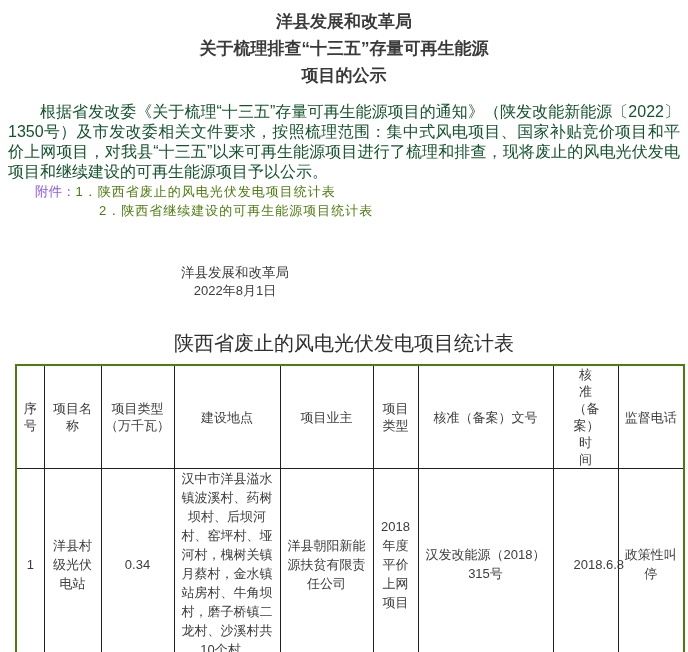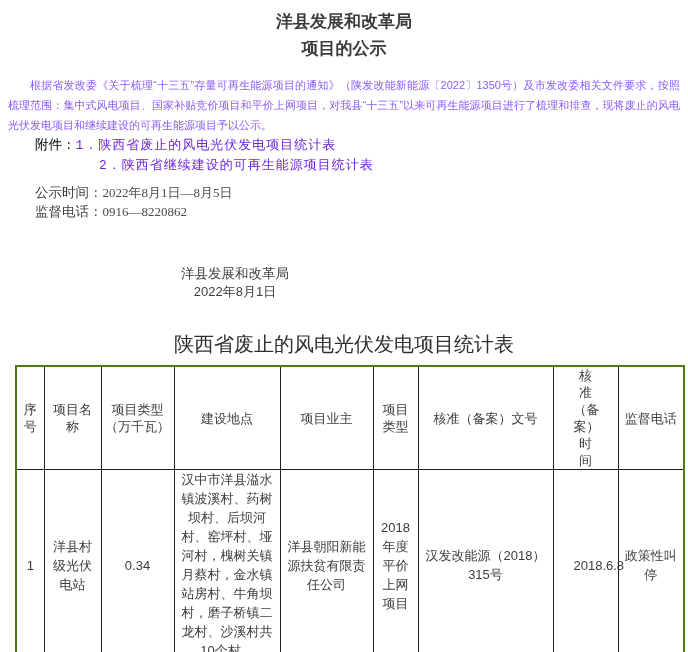--- a/index.html
+++ b/index.html
@@ -16,37 +16,37 @@
 
   .doc-title {
     text-align: center;
     font-weight: bold;
     font-size: 17px;
     line-height: 27px;
     color: #3a3a3a;
   }
 
   .para {
-    font-size: 11px;
+    font-size: 16px;
     line-height: 20px;
     text-indent: 2em;
     text-align: justify;
     margin: 13px 2px 0 2px;
-    color: #8b5cf6;
+    color: #14532d;
   }
 
   .attachments {
     margin-left: 29px;
     font-size: 13px;
     line-height: 19px;
   }
-  .att-label { color: #000000; font-size: 13.5px; }
+  .att-label { color: #8b5cf6; font-size: 13.5px; }
   .att-item {
-    font-family: Liberation Mono, monospace;
-    color: #6d28d9;
+    font-family: Liberation Sans, sans-serif;
+    color: #4d7c0f;
     letter-spacing: 1px;
   }
   .att-line2 { padding-left: 64px; }
 
   .meta {
     margin: 8px 0 0 29px;
     font-size: 13.5px;
     line-height: 19px;
   }
   .meta-label { color: #3f3f3f; }
@@ -109,42 +109,35 @@
   .projects th:nth-child(6), .projects td:nth-child(6) { padding: 0 6px; }
   .projects th:nth-child(8), .projects td:nth-child(8) { padding: 0 20px; }
 </style>
 </head>
 <body>
 
 <div class="doc">
 
   <div class="doc-title">
     <div>洋县发展和改革局</div>
+    <div>关于梳理排查“十三五”存量可再生能源</div>
     <div>项目的公示</div>
   </div>
 
   <p class="para">根据省发改委《关于梳理“十三五”存量可再生能源项目的通知》（陕发改能新能源〔2022〕1350号）及市发改委相关文件要求，按照梳理范围：集中式风电项目、国家补贴竞价项目和平价上网项目，对我县“十三五”以来可再生能源项目进行了梳理和排查，现将废止的风电光伏发电项目和继续建设的可再生能源项目予以公示。</p>
 
   <div class="attachments">
     <div class="att-line1">
       <span class="att-label">附件：</span><span class="att-item">1．陕西省废止的风电光伏发电项目统计表</span>
     </div>
     <div class="att-line2">
       <span class="att-item">2．陕西省继续建设的可再生能源项目统计表</span>
     </div>
   </div>
 
-  <div class="meta">
-    <div>
-      <span class="meta-label">公示时间：</span><span class="meta-value">2022年8月1日—8月5日</span>
-    </div>
-    <div>
-      <span class="meta-label">监督电话：</span><span class="meta-value">0916—8220862</span>
-    </div>
-  </div>
 
   <div class="signature">
     <div class="sig-org">洋县发展和改革局</div>
     <div class="sig-date">2022年8月1日</div>
   </div>
 
   <div class="table-title">陕西省废止的风电光伏发电项目统计表</div>
 
   <table class="projects">
     <colgroup>

